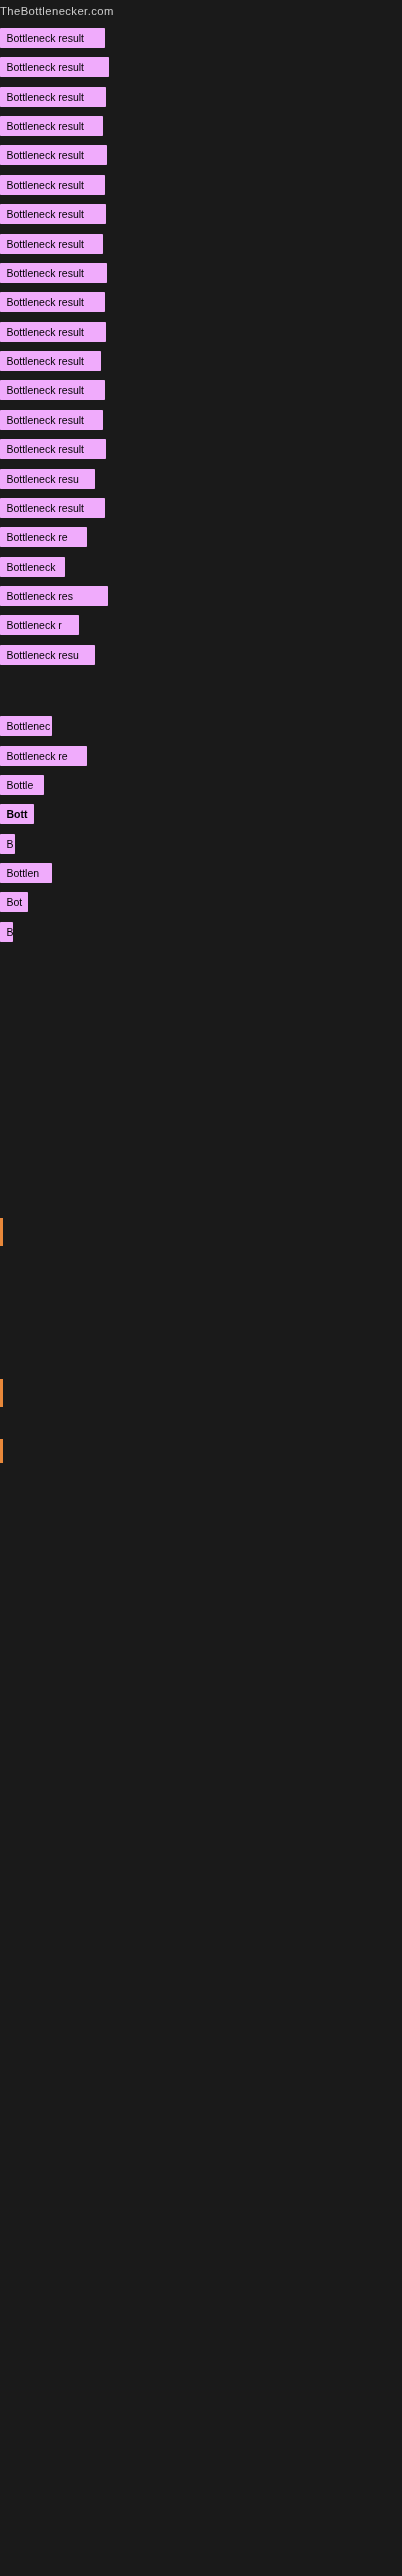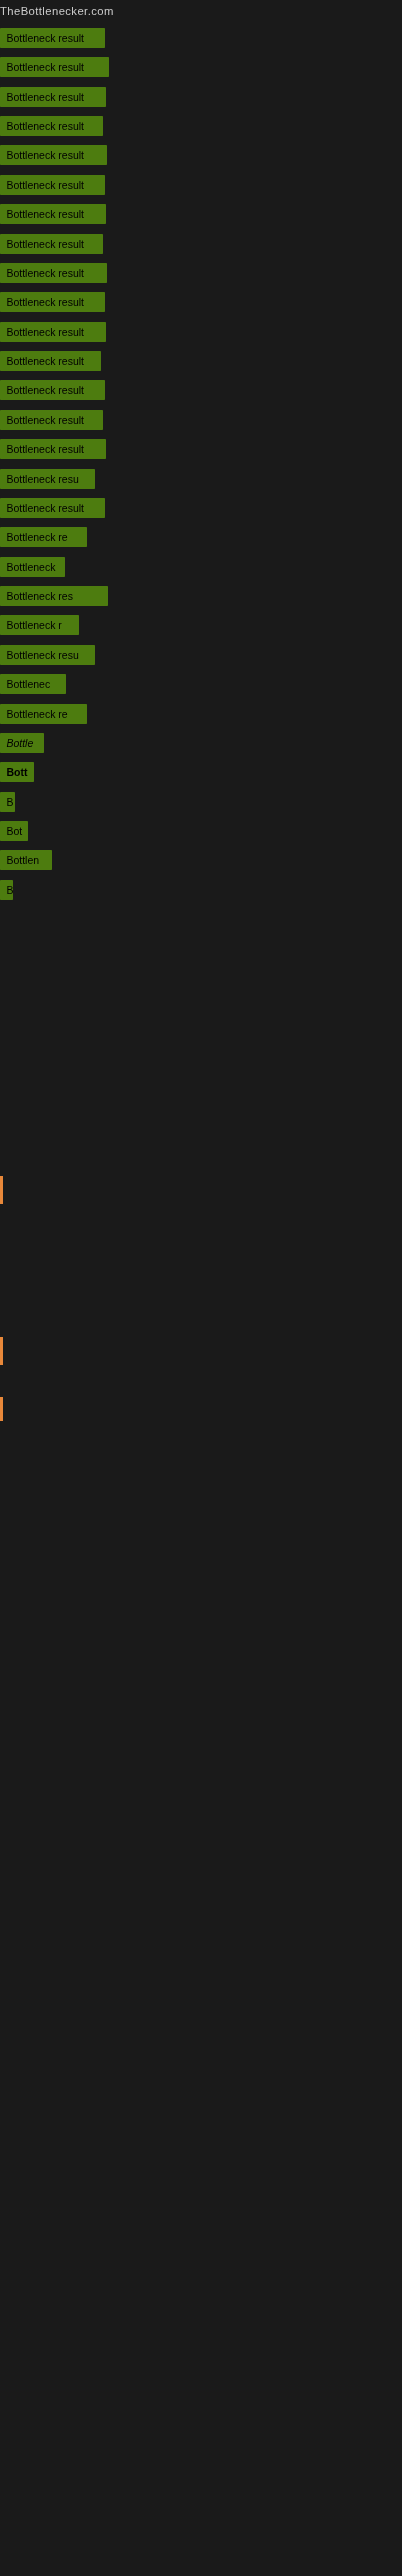--- a/index.html
+++ b/index.html
@@ -22,21 +22,21 @@
       padding: 4.8px 0 8px 0;
       letter-spacing: 0.4px;
     }
 
     .bottleneck-bar-container {
       padding: 3.2px 0;
       margin-bottom: 0px;
     }
 
     .bottleneck-bar {
-      background-color: #4d7c0f;
+      background-color: #f0abfc;
       color: #000;
       font-size: 10.5px;
       font-weight: 500;
       padding: 4px 6.4px;
       display: inline-block;
       white-space: nowrap;
       overflow: hidden;
       border-radius: 0.8px;
     }
   </style>
@@ -61,27 +61,27 @@
     <div class="bottleneck-bar-container"><div class="bottleneck-bar" style="width: 105px;">Bottleneck result</div></div>
     <div class="bottleneck-bar-container"><div class="bottleneck-bar" style="width: 103px;">Bottleneck result</div></div>
     <div class="bottleneck-bar-container"><div class="bottleneck-bar" style="width: 106px;">Bottleneck result</div></div>
     <div class="bottleneck-bar-container"><div class="bottleneck-bar" style="width: 95px;">Bottleneck resu</div></div>
     <div class="bottleneck-bar-container"><div class="bottleneck-bar" style="width: 105px;">Bottleneck result</div></div>
     <div class="bottleneck-bar-container"><div class="bottleneck-bar" style="width: 87px;">Bottleneck re</div></div>
     <div class="bottleneck-bar-container"><div class="bottleneck-bar" style="width: 65px;">Bottleneck</div></div>
     <div class="bottleneck-bar-container"><div class="bottleneck-bar" style="width: 108px;">Bottleneck res</div></div>
     <div class="bottleneck-bar-container"><div class="bottleneck-bar" style="width: 79px;">Bottleneck r</div></div>
     <div class="bottleneck-bar-container"><div class="bottleneck-bar" style="width: 95px;">Bottleneck resu</div></div>
-    <div class="bottleneck-bar-container"><div class="bottleneck-bar" style="width: 66px;">Bottlenec</div></div>
+    <div class="bottleneck-bar-container"><div class="bottleneck-bar" style="width: 52px; margin-top: 42px;">Bottlenec</div></div>
     <div class="bottleneck-bar-container"><div class="bottleneck-bar" style="width: 87px;">Bottleneck re</div></div>
-    <div class="bottleneck-bar-container"><div class="bottleneck-bar" style="width: 44px; font-style: italic;">Bottle</div></div>
+    <div class="bottleneck-bar-container"><div class="bottleneck-bar" style="width: 44px;">Bottle</div></div>
     <div class="bottleneck-bar-container"><div class="bottleneck-bar" style="width: 34px; font-weight: bold;">Bott</div></div>
     <div class="bottleneck-bar-container"><div class="bottleneck-bar" style="width: 14.5px;">B</div></div>
+    <div class="bottleneck-bar-container"><div class="bottleneck-bar" style="width: 52px;">Bottlen</div></div>
     <div class="bottleneck-bar-container"><div class="bottleneck-bar" style="width: 28px;">Bot</div></div>
-    <div class="bottleneck-bar-container"><div class="bottleneck-bar" style="width: 52px;">Bottlen</div></div>
     <div class="bottleneck-bar-container"><div class="bottleneck-bar" style="width: 13px;">B</div></div>
   </div>
 
 <div style="height: 523px; position: relative;">
 
   <div style="
     position: absolute;
     left: 6.4px;
     top: 0;
     width: 2.4px;

